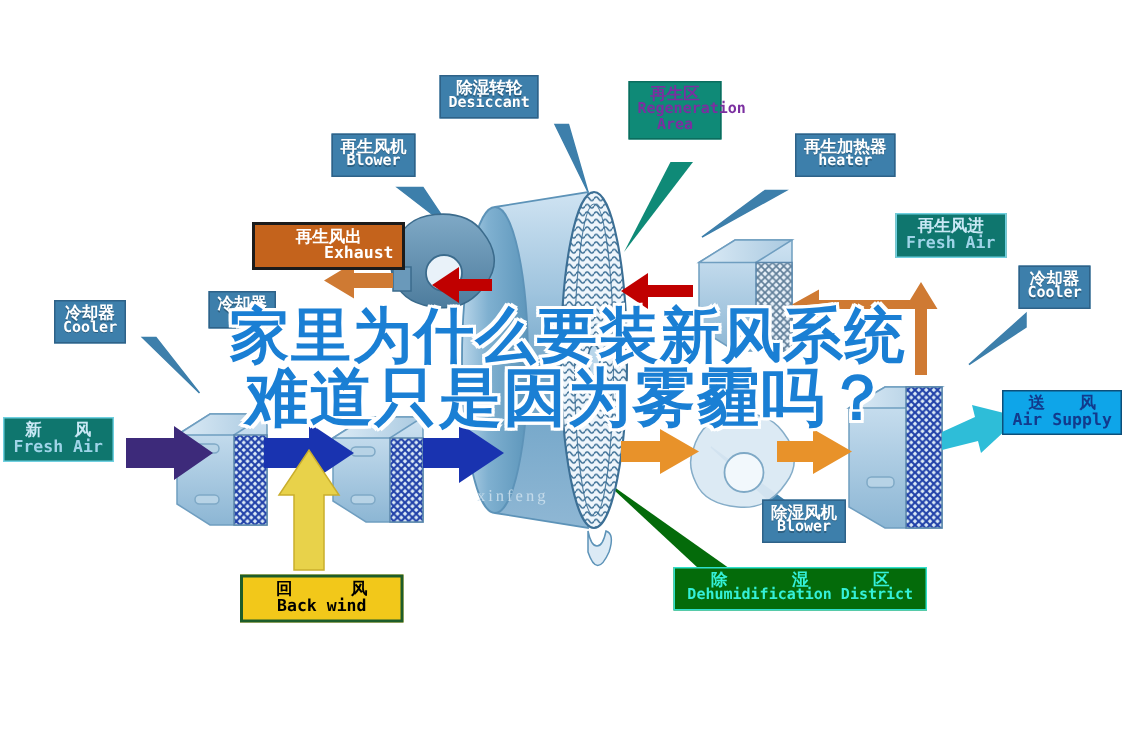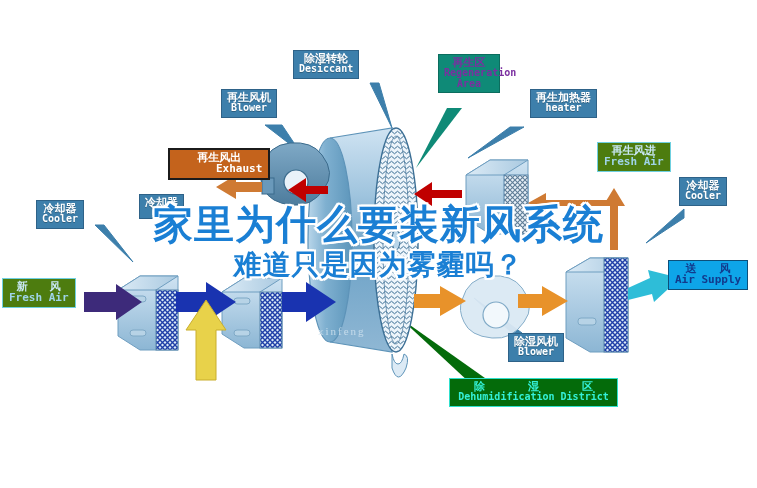--- a/index.html
+++ b/index.html
@@ -58,21 +58,21 @@
     background:#c4631c;
     color:#ffffff;
     border:2px solid #1b1b1b;
     padding:2px 6px 3px 6px;
   }
   .orange .cn{font-size:11px;}
   .orange .en{font-size:11px;margin-left:40px;}
 
   
   .purple{
-    background:#4d7c0f;
+    background:#0f766e;
     color:#9fd4e8;
     border:1px solid #6fd0e0;
     padding:2px 6px 3px 6px;
   }
   .purple .cn{font-size:11px;color:#c9e8f5;}
   .purple .en{font-size:11px;}
 
   
   .yellow{
     background:#f2c81a;
@@ -119,21 +119,21 @@
     font-size:40px;
     line-height:42px;
     letter-spacing:1px;
     -webkit-text-stroke:3px #ffffff;
     paint-order:stroke fill;
     text-shadow:
       0 0 2px #ffffff,
       2px 0 0 #ffffff,-2px 0 0 #ffffff,0 2px 0 #ffffff,0 -2px 0 #ffffff,
       2px 2px 0 #ffffff,-2px -2px 0 #ffffff,2px -2px 0 #ffffff,-2px 2px 0 #ffffff;
   }
-  #headline .l2{font-size:28px;line-height:40px;}
+  #headline .l2{font-size:42px;line-height:40px;}
   #wm{
     position:absolute;left:318px;top:325px;z-index:85;
     color:#cfe2ef;font-size:11px;letter-spacing:2px;
     font-family:Liberation Serif, serif;
     opacity:.85;pointer-events:none;
   }
 </style>
 </head>
 <body>
 
@@ -304,21 +304,21 @@
   <div class="lbl sky" style="left:293px;top:50px;">
     <span class="cn">除湿转轮</span>
     <span class="en">Desiccant</span>
   </div>
 
   <div class="lbl sky" style="left:221px;top:89px;">
     <span class="cn">再生风机</span>
     <span class="en">Blower</span>
   </div>
 
-  <div class="lbl teal" style="left:438px;top:54px;width:62px;white-space:normal;">
+  <div class="lbl teal" style="left:419px;top:54px;width:62px;white-space:normal;">
     <span class="cn">再生区</span>
     <span class="en">Regeneration Area</span>
   </div>
 
   <div class="lbl sky" style="left:530px;top:89px;">
     <span class="cn">再生加热器</span>
     <span class="en">heater</span>
   </div>
 
   <div class="lbl orange" style="left:168px;top:148px;">
@@ -343,20 +343,24 @@
 
   <div class="lbl sky" style="left:139px;top:194px;padding-bottom:10px;">
     <span class="cn">冷却器</span>
   </div>
 
   <div class="lbl purple" style="left:2px;top:278px;">
     <span class="cn">新　　风</span>
     <span class="en">Fresh Air</span>
   </div>
 
+  <div class="lbl yellow" style="left:160px;top:383px;">
+    <span class="cn">回　风</span>
+    <span class="en">Back wind</span>
+  </div>
 
   <div class="lbl sky" style="left:508px;top:333px;">
     <span class="cn">除湿风机</span>
     <span class="en">Blower</span>
   </div>
 
   <div class="lbl dgreen" style="left:449px;top:378px;text-align:center;">
     <span class="cn">除　湿　区</span>
     <span class="en">Dehumidification District</span>
   </div>

